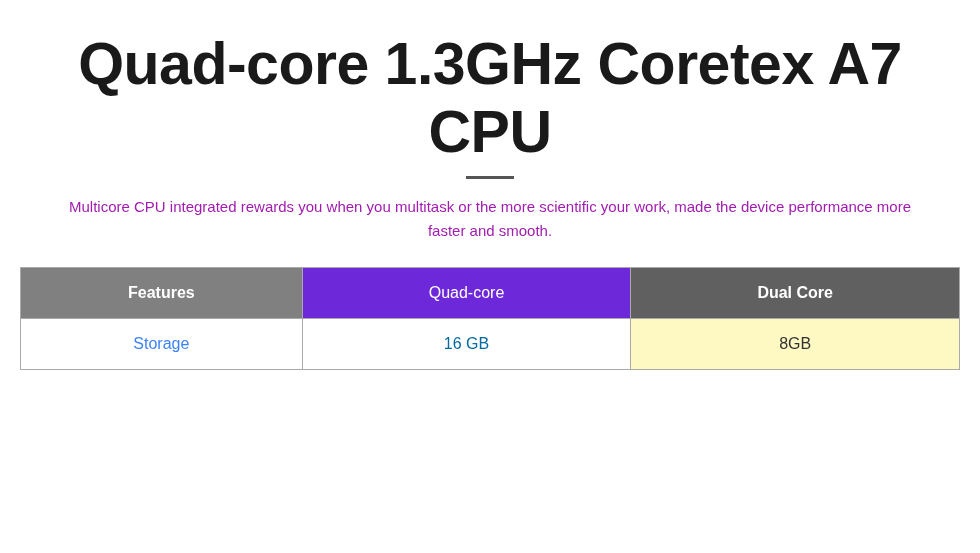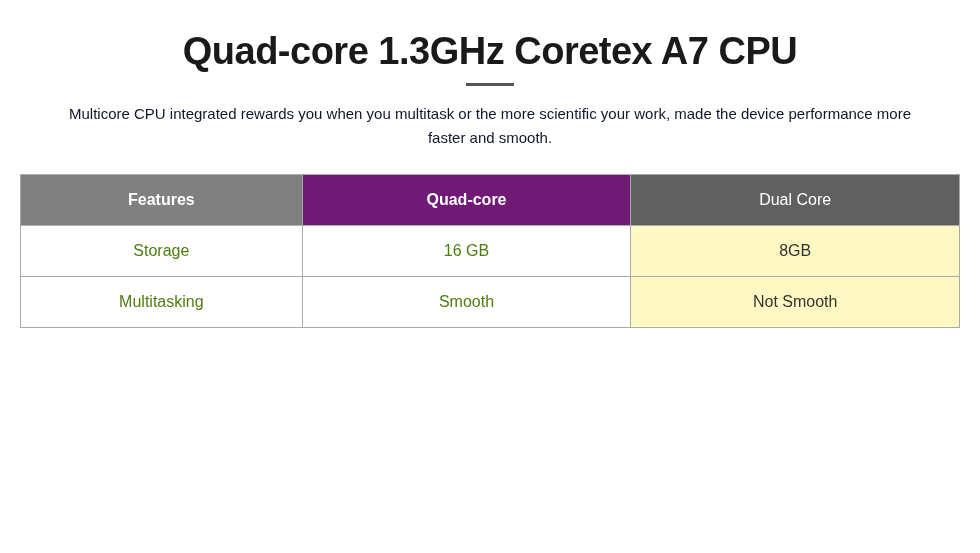--- a/index.html
+++ b/index.html
@@ -13,38 +13,38 @@
       min-height: 553px;
       background: #ffffff;
       font-family: Arial, sans-serif;
       display: flex;
       flex-direction: column;
       align-items: center;
       padding: 30px 20px 30px 20px;
     }
 
     .page-title {
-      font-size: 38px;
+      font-size: 59px;
       font-weight: 900;
       color: #1a1a1a;
       text-align: center;
       margin-bottom: 10px;
       letter-spacing: -0.5px;
     }
 
     .divider {
       width: 48px;
       height: 3px;
       background: #555;
       margin: 0 auto 16px auto;
     }
 
     .subtitle {
       font-size: 15px;
-      color: #0f172a;
+      color: #a21caf;
       text-align: center;
       max-width: 860px;
       line-height: 1.6;
       margin-bottom: 24px;
     }
 
     .comparison-table {
       width: 940px;
       border-collapse: collapse;
       border: 1px solid #aaa;
@@ -60,44 +60,44 @@
 
     .col-features {
       background: #808080;
       color: #fff;
       font-size: 20px;
       font-weight: bold;
       width: 30%;
     }
 
     .col-quadcore {
-      background: #701a75;
+      background: #6d28d9;
       color: #fff;
       font-size: 20px;
-      font-weight: bold;
+      font-weight: normal;
       width: 35%;
     }
 
     .col-dualcore {
       background: #606060;
       color: #fff;
       font-size: 20px;
-      font-weight: normal;
+      font-weight: bold;
       width: 35%;
     }
 
     .row-label {
-      color: #4d7c0f;
+      color: #3b82f6;
       font-size: 15px;
       background: #fff;
       text-align: center;
     }
 
     .row-quadcore-val {
-      color: #4d7c0f;
+      color: #0369a1;
       font-size: 15px;
       background: #fff;
     }
 
     .row-dualcore-val {
       color: #333;
       font-size: 15px;
       background: #fef9c3;
     }
 
@@ -119,19 +119,14 @@
       <th class="col-quadcore">Quad-core</th>
       <th class="col-dualcore">Dual Core</th>
     </tr>
   </thead>
   <tbody id="table-body">
   <tr>
         <td class="row-label">Storage</td>
         <td class="row-quadcore-val">16 GB</td>
         <td class="row-dualcore-val">8GB</td>
       </tr>
-      <tr>
-        <td class="row-label">Multitasking</td>
-        <td class="row-quadcore-val">Smooth</td>
-        <td class="row-dualcore-val">Not Smooth</td>
-      </tr>
     </tbody>
 </table>
 
 </body></html>

